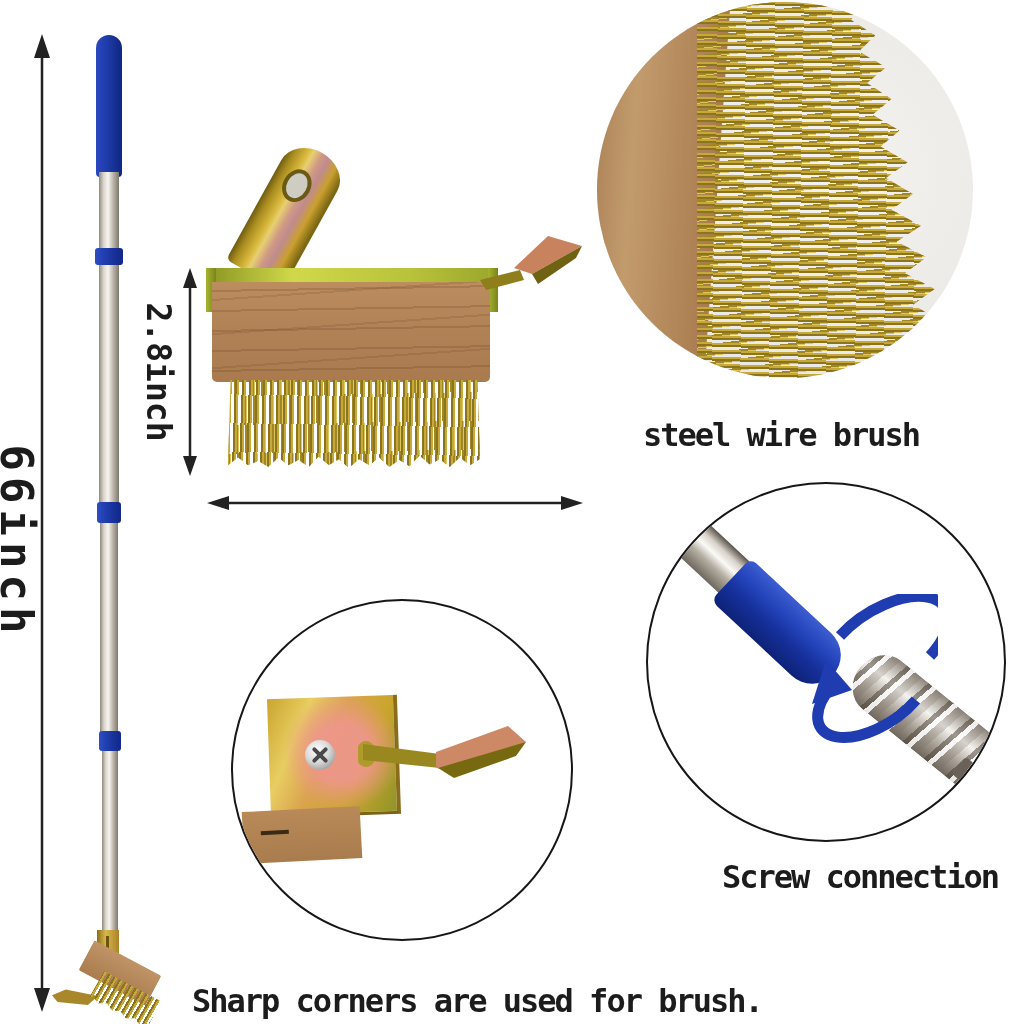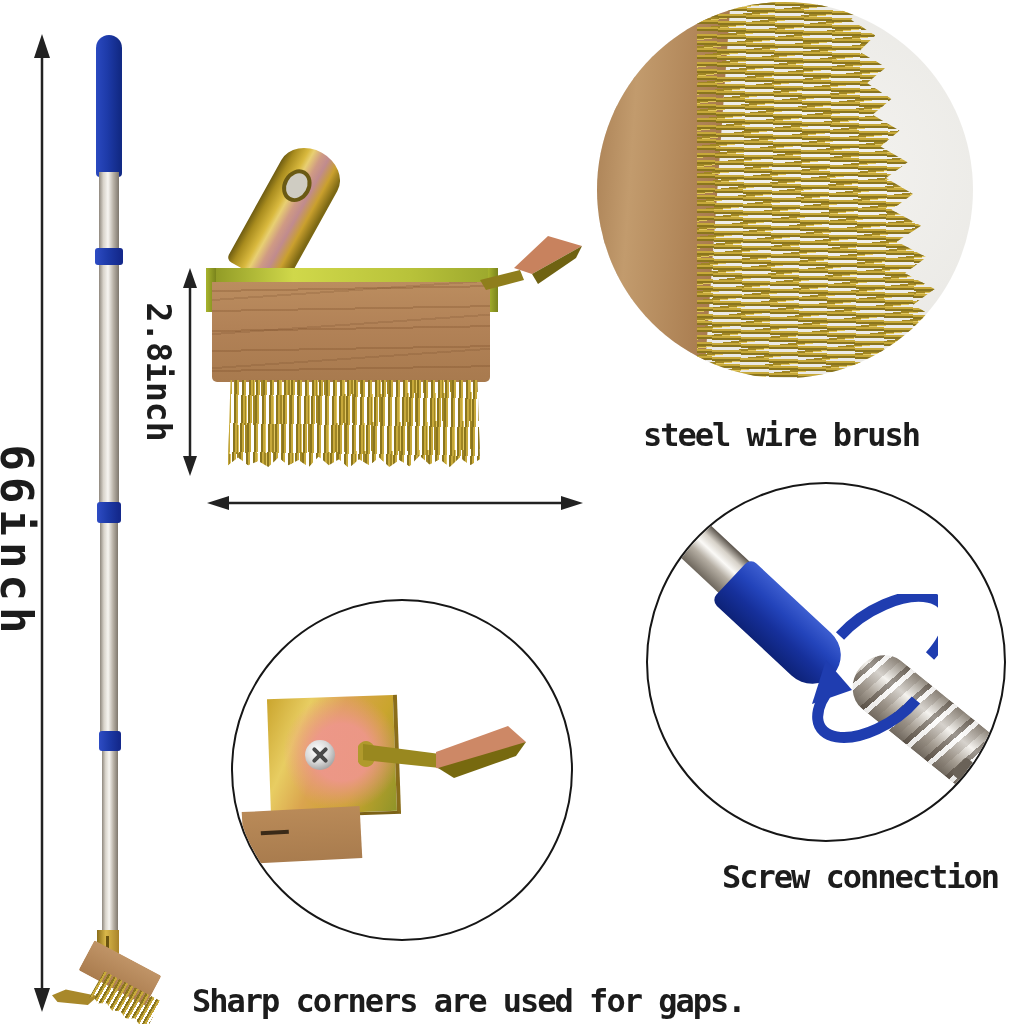--- a/index.html
+++ b/index.html
@@ -194,15 +194,15 @@
     <div id="screw-sleeve" class="abs"></div>
     <div id="screw-thread" class="abs"></div>
     <svg id="rot-arrow" class="abs" width="150" height="150" viewBox="0 0 150 150">
       <path d="M 52,42 A 52,27 -33 0 1 142,62" fill="none" stroke="#1f3db0" stroke-width="11"></path>
       <path d="M 128,106 A 52,27 -33 0 1 44,92" fill="none" stroke="#1f3db0" stroke-width="11"></path>
       <polygon points="24,110 64,96 38,66" fill="#1f3db0"></polygon>
     </svg>
   </div>
   <div id="caption-screw" class="abs caption">Screw connection</div>
 
-  <div id="caption-bottom" class="abs caption">Sharp corners are used for gaps.</div>
+  <div id="caption-bottom" class="abs caption">Sharp corners are used for brush.</div>
 
 </div>
 
 </body></html>

